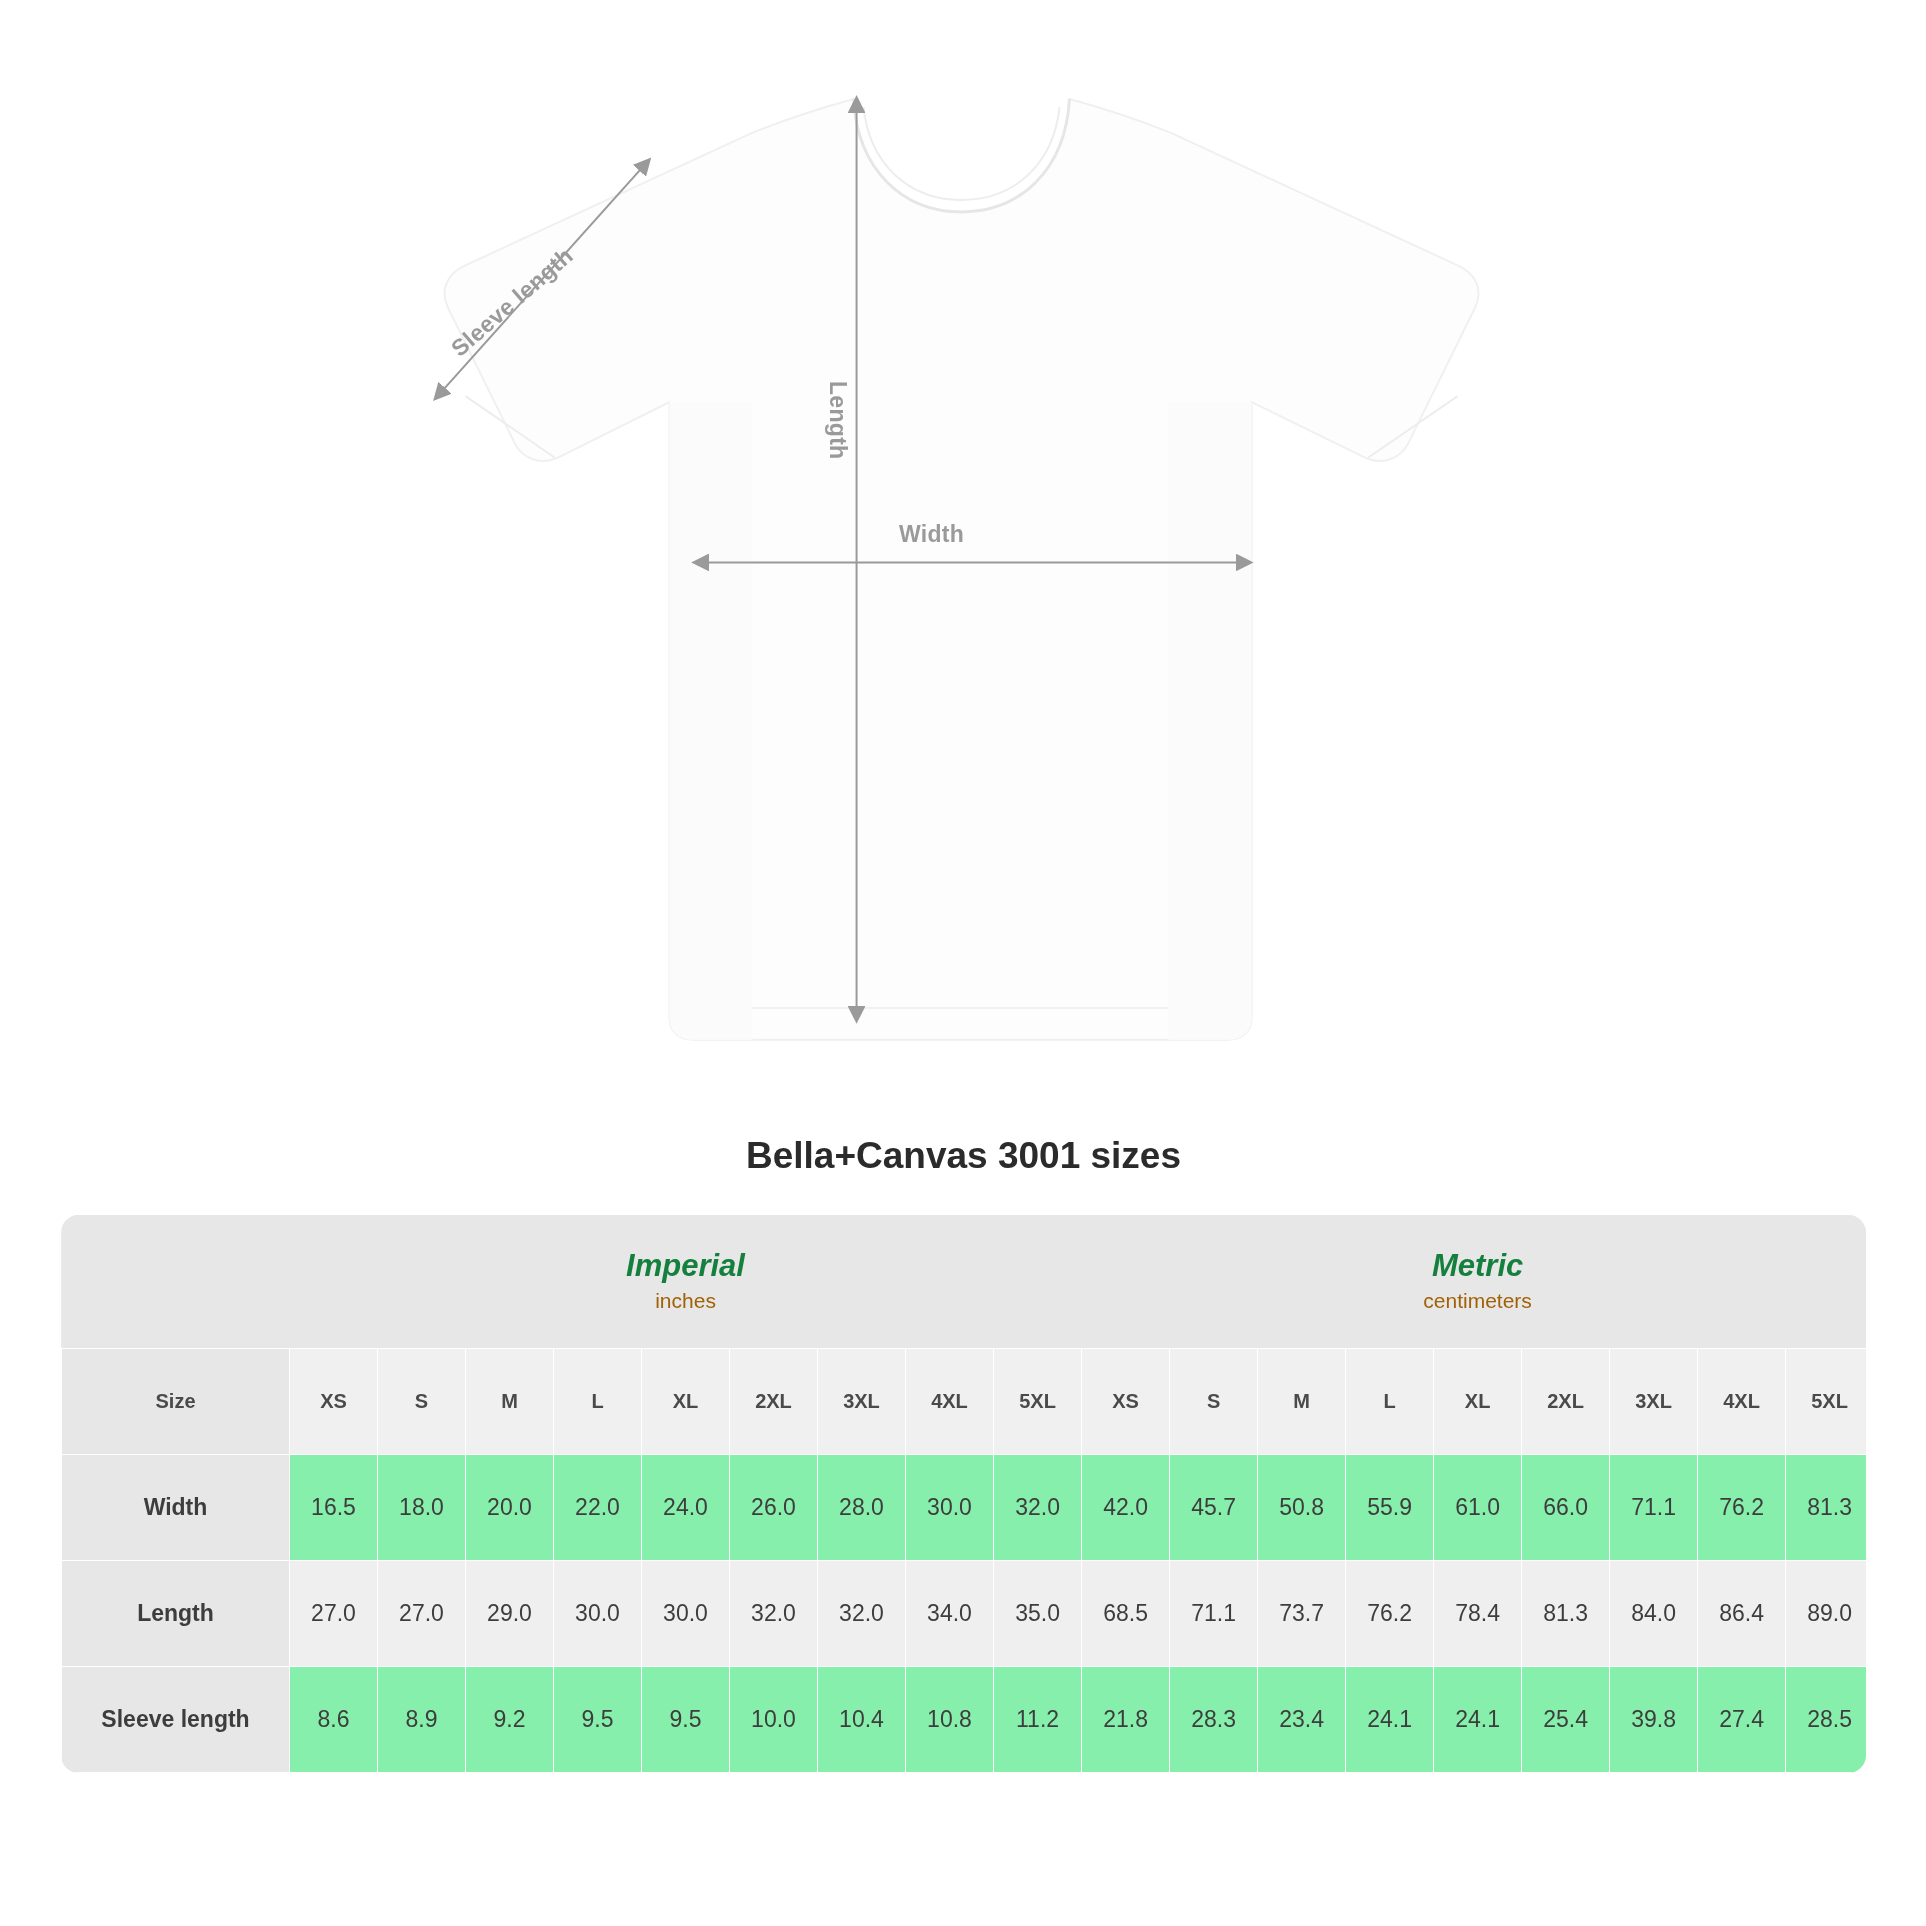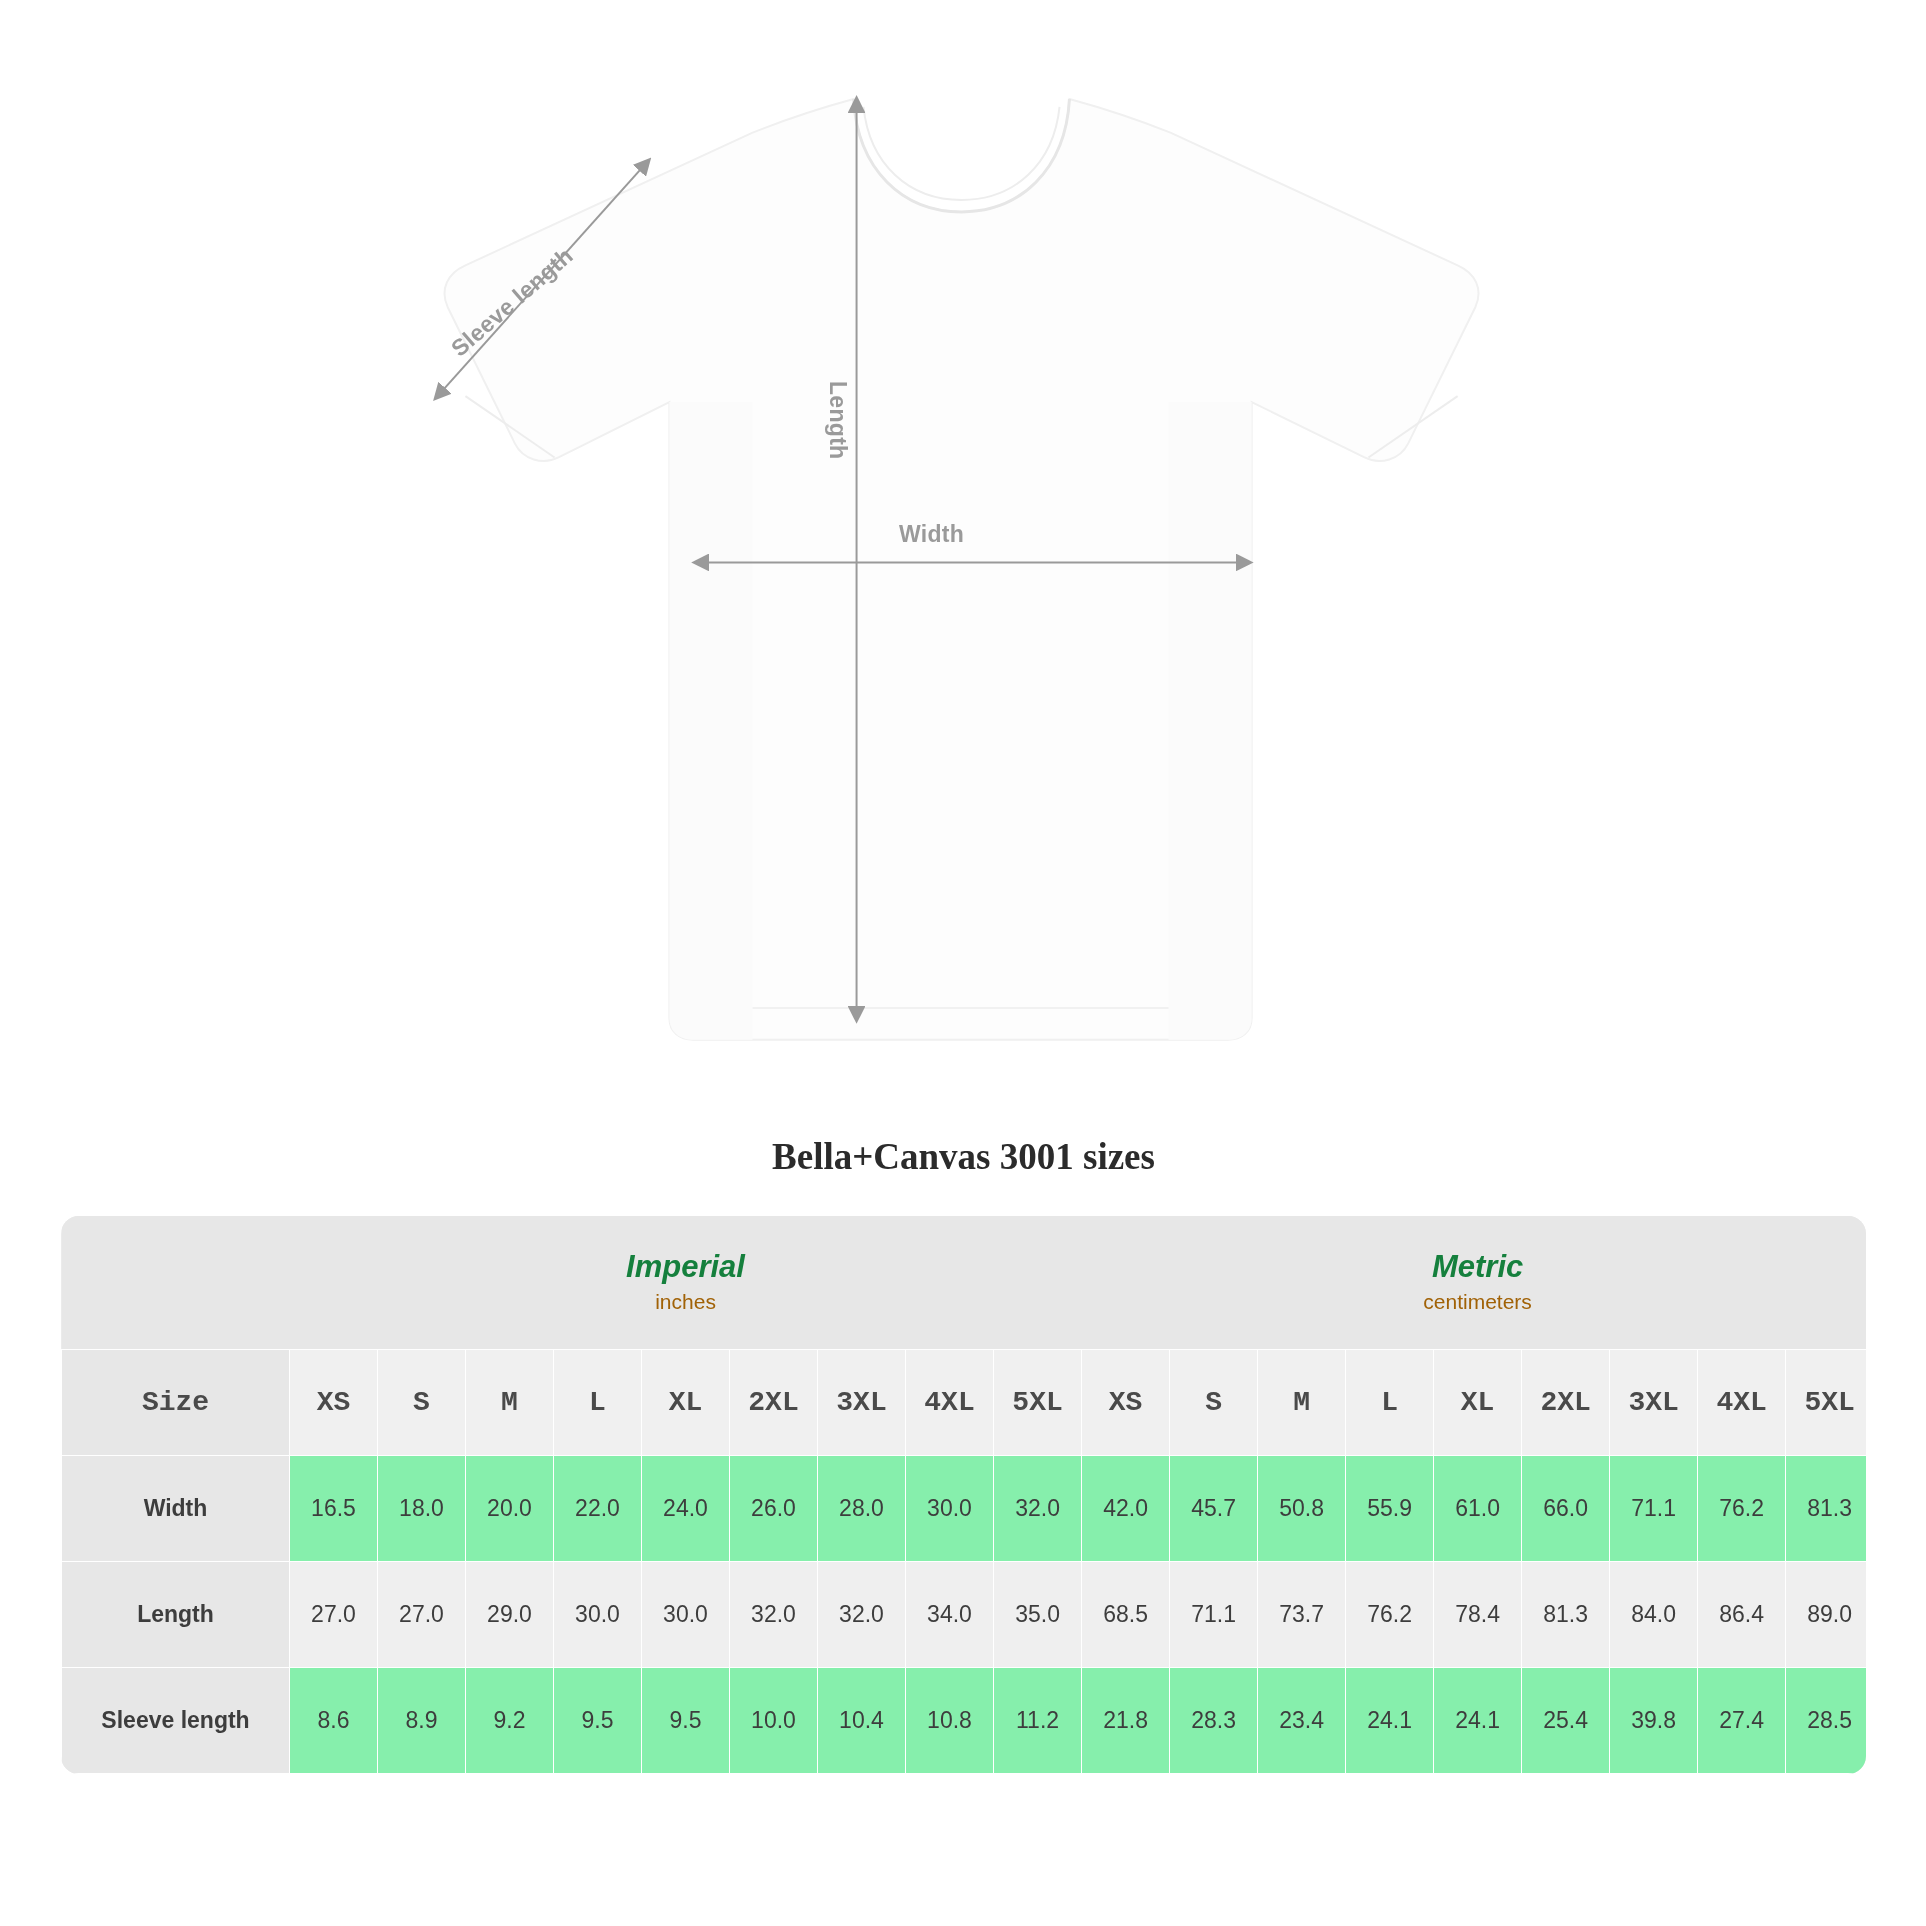--- a/index.html
+++ b/index.html
@@ -55,21 +55,20 @@
   
   .titles {
     text-align: center;
     margin-top: 26px;
   }
   .chart-title {
     font-size: 37px;
     font-weight: bold;
     color: #2b2b2b;
     margin: 0 0 18px 0;
-    font-family: Liberation Serif, serif;
   }
   .chart-note {
     font-size: 22px;
     font-style: italic;
     color: #4a4a4a;
     margin: 0;
   }
 
   
   .table-wrap {
@@ -112,22 +111,21 @@
     background: #e7e7e7;
     font-weight: bold;
     color: #4a4a4a;
     font-size: 24px;
   }
   tr.head-row td {
     height: 103px;
     background: #f0f0f0;
     font-weight: bold;
     color: #4a4a4a;
-    font-size: 28px;
-    font-family: Liberation Mono, monospace;
+    font-size: 20px;
   }
   tr.head-row td.rowlabel { background: #e7e7e7; }
   tr.data-row td { height: 103px; background: #86efac; }
   tr.data-row.alt td { background: #efefef; }
   tr.data-row td.rowlabel { background: #e7e7e7; }
 </style>
 </head>
 <body>
 
 <div class="page">

